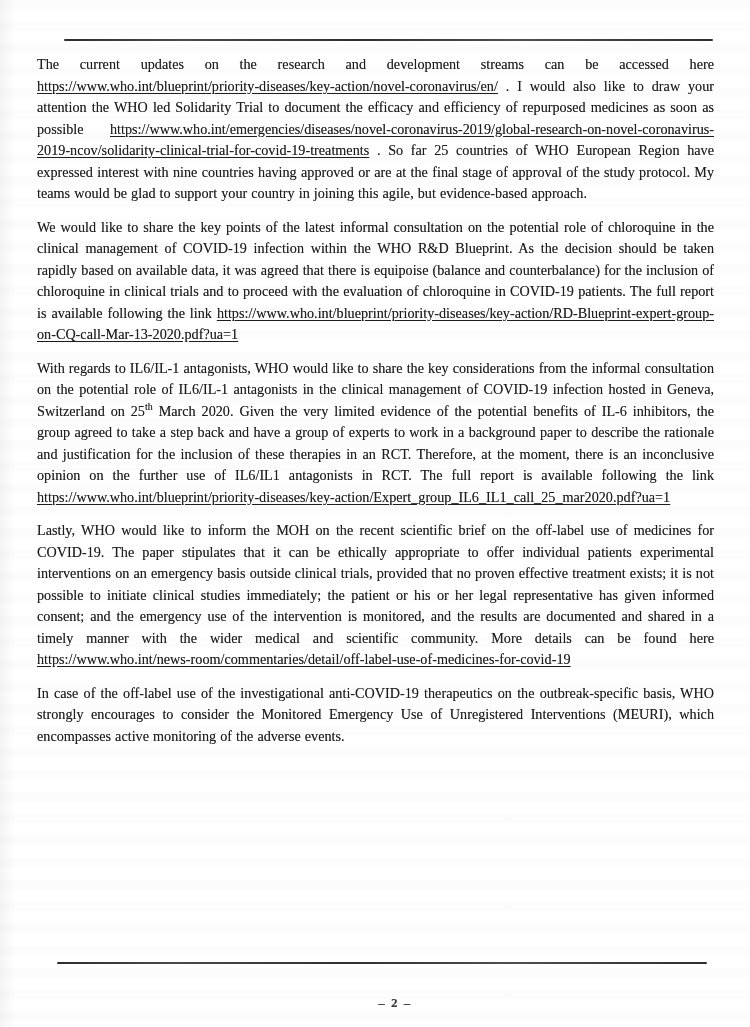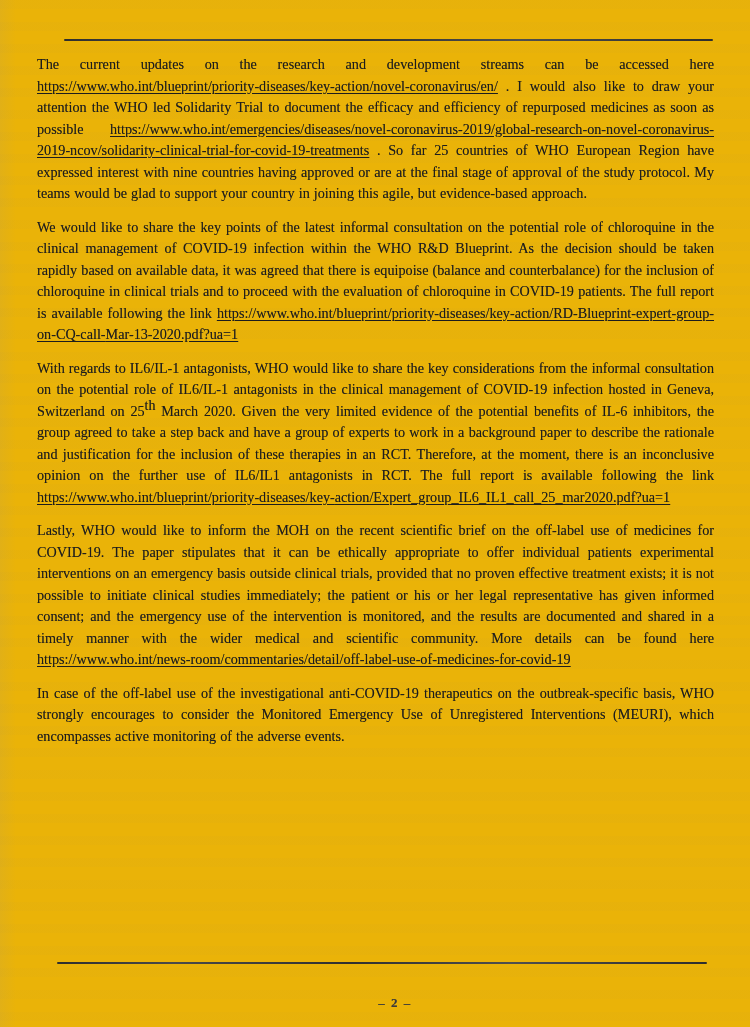--- a/index.html
+++ b/index.html
@@ -5,21 +5,21 @@
   html, body { margin: 0; padding: 0; }
   body {
     width: 750px; height: 1027px;
     background: #ededeb;
     font-family: "Liberation Serif", serif;
     overflow: hidden;
   }
   .page {
     position: relative;
     width: 750px; height: 1027px;
-    background: #eab308;
+    background: #ffffff;
     overflow: hidden;
   }
   
   .page::before {
     content: "";
     position: absolute; inset: 0;
     background: repeating-linear-gradient(
       180deg,
       rgba(120,120,120,0.025) 0px, rgba(120,120,120,0.025) 9px,
       rgba(255,255,255,0) 9px, rgba(255,255,255,0) 22px
@@ -54,21 +54,21 @@
     word-spacing: 0.5px;
     color: #1d1d1d;
     text-shadow: 0 0 0.5px rgba(40,40,40,0.55);
   }
   .doc-link {
     color: #1d1d1d;
     text-decoration: underline;
     text-underline-offset: 2px;
   }
   .para sup {
-    font-size: 14px;
+    font-size: 10px;
     line-height: 0;
     vertical-align: super;
   }
   .page-number {
     position: absolute;
     top: 995px; left: 20px; width: 750px;
     text-align: center;
     font-size: 13px;
     font-weight: bold;
     letter-spacing: 1.5px;

